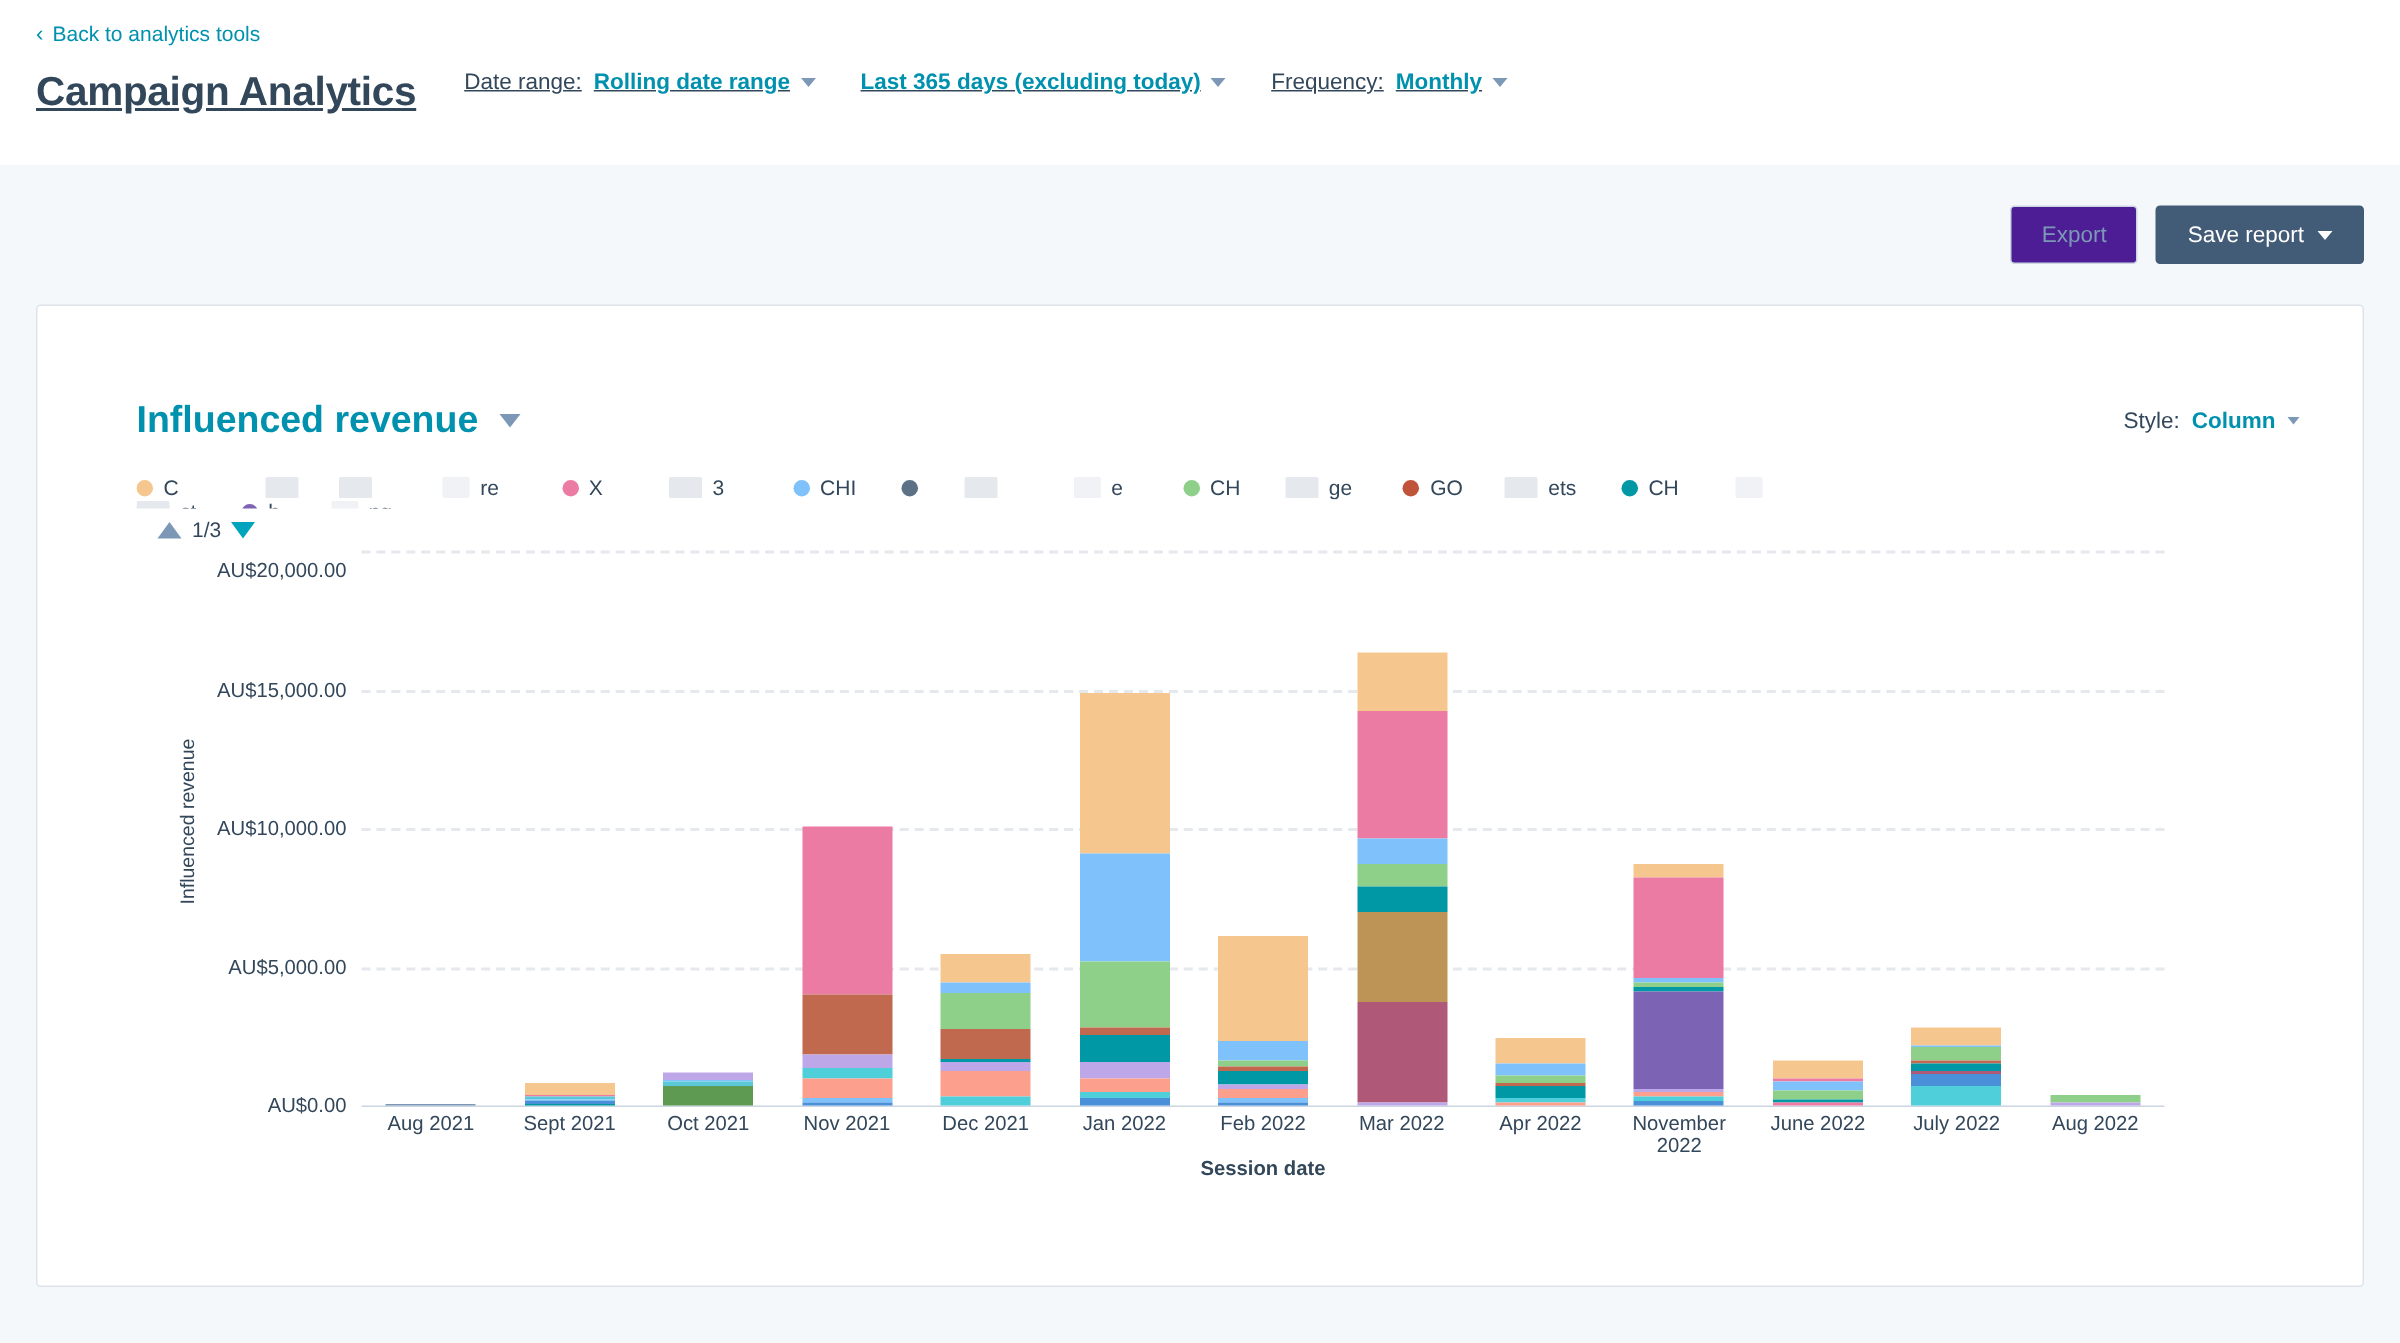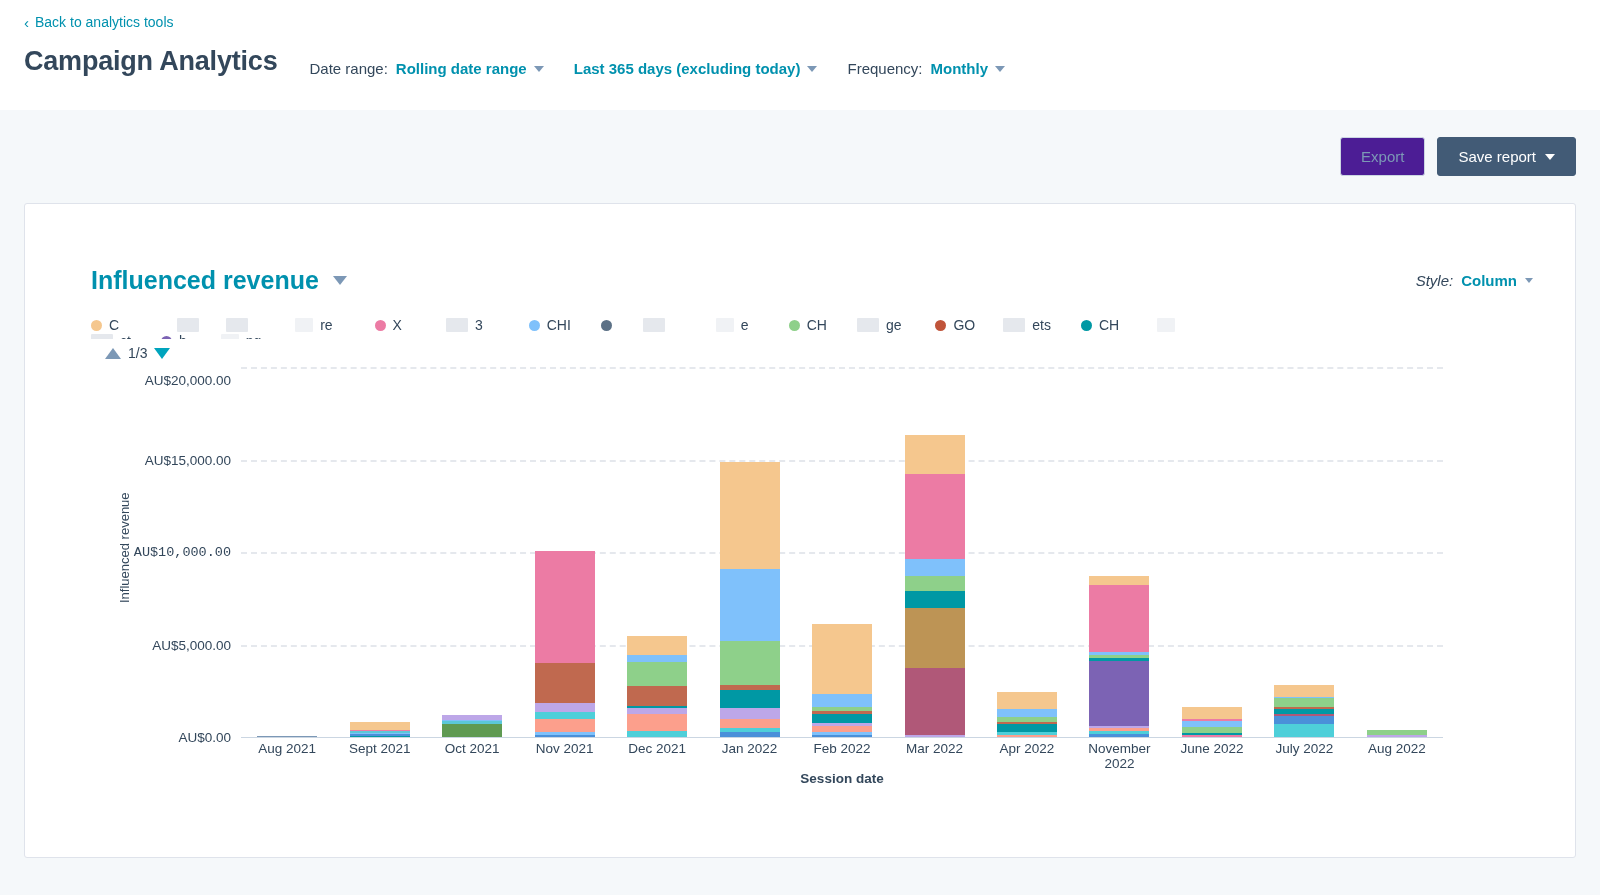--- a/index.html
+++ b/index.html
@@ -18,22 +18,23 @@
     padding: 14px 24px 0 24px;
     position: relative;
   }
   .backlink {
     display: flex; align-items: center; gap: 6px;
     color: #0091ae; font-size: 14px; cursor: pointer;
     width: max-content;
   }
   .backlink .chev { font-size: 15px; line-height: 1; color:#0091ae; }
   .titlerow {
-    display: flex; align-items: flex-end; gap: 0;
+    display: flex; align-items: flex-start; gap: 0;
     margin-top: 16px;
+    text-decoration: underline;
   }
   .page-title {
     font-size: 27px; font-weight: bold; color: #33475b;
     letter-spacing: -0.2px;
     margin-right: 32px;
   }
   .ctl-label { font-size: 15px; color: #33475b; margin-right: 8px; }
   .ctl-link {
     font-size: 15px; color: #0091ae; font-weight: bold; cursor: pointer;
     display: inline-flex; align-items: center; gap: 7px;
@@ -94,21 +95,21 @@
     display: flex; align-items: center; justify-content: space-between;
     padding: 62px 42px 0 66px;
   }
   .chart-title {
     font-size: 25px; font-weight: bold; color: #0091ae;
     display: inline-flex; align-items: center; gap: 14px;
     cursor: pointer;
   }
   .chart-title .caret { border-top-color: #7c98b6; border-left-width:7px;border-right-width:7px;border-top-width:9px;}
   .style-ctl { display: flex; align-items: center; gap: 8px; font-size: 15px; }
-  .style-ctl .lbl { color: #33475b; font-style: italic; }
+  .style-ctl .lbl { color: #33475b; }
   .style-ctl .val { color:#0091ae; font-weight: bold; display:inline-flex; align-items:center; gap:8px; cursor:pointer;}
 
   
   .legend {
     margin: 22px 0 0 66px;
     width: 1180px;
     display: flex; flex-wrap: wrap; align-items: center;
     gap: 0px 0px;
     height: 22px; overflow: hidden;
   }
@@ -307,21 +308,21 @@
     <i class="tri-up"></i>
     <span>1/3</span>
     <i class="tri-down"></i>
   </div>
 
   <div class="plot-wrap">
     <div class="ylabel">Influenced revenue</div>
     <div class="yticks" id="yticks">
         <div class="ytick" style="top: 370px;">AU$0.00</div>
         <div class="ytick" style="top: 277.5px;">AU$5,000.00</div>
-        <div class="ytick" style="top: 185px; font-family: Liberation Mono, monospace;">AU$10,000.00</div>
+        <div class="ytick" style="top: 185px;">AU$10,000.00</div>
         <div class="ytick" style="top: 92.5px;">AU$15,000.00</div>
         <div class="ytick" style="top: 13px;">AU$20,000.00</div>
       </div>
     <div id="gridlines">
         <div class="axisline" style="top: 370px;"></div>
         <div class="gridline" style="top: 277.5px;"></div>
         <div class="gridline" style="top: 185px;"></div>
         <div class="gridline" style="top: 92.5px;"></div>
         <div class="gridline" style="top: 0px;"></div>
       </div>

